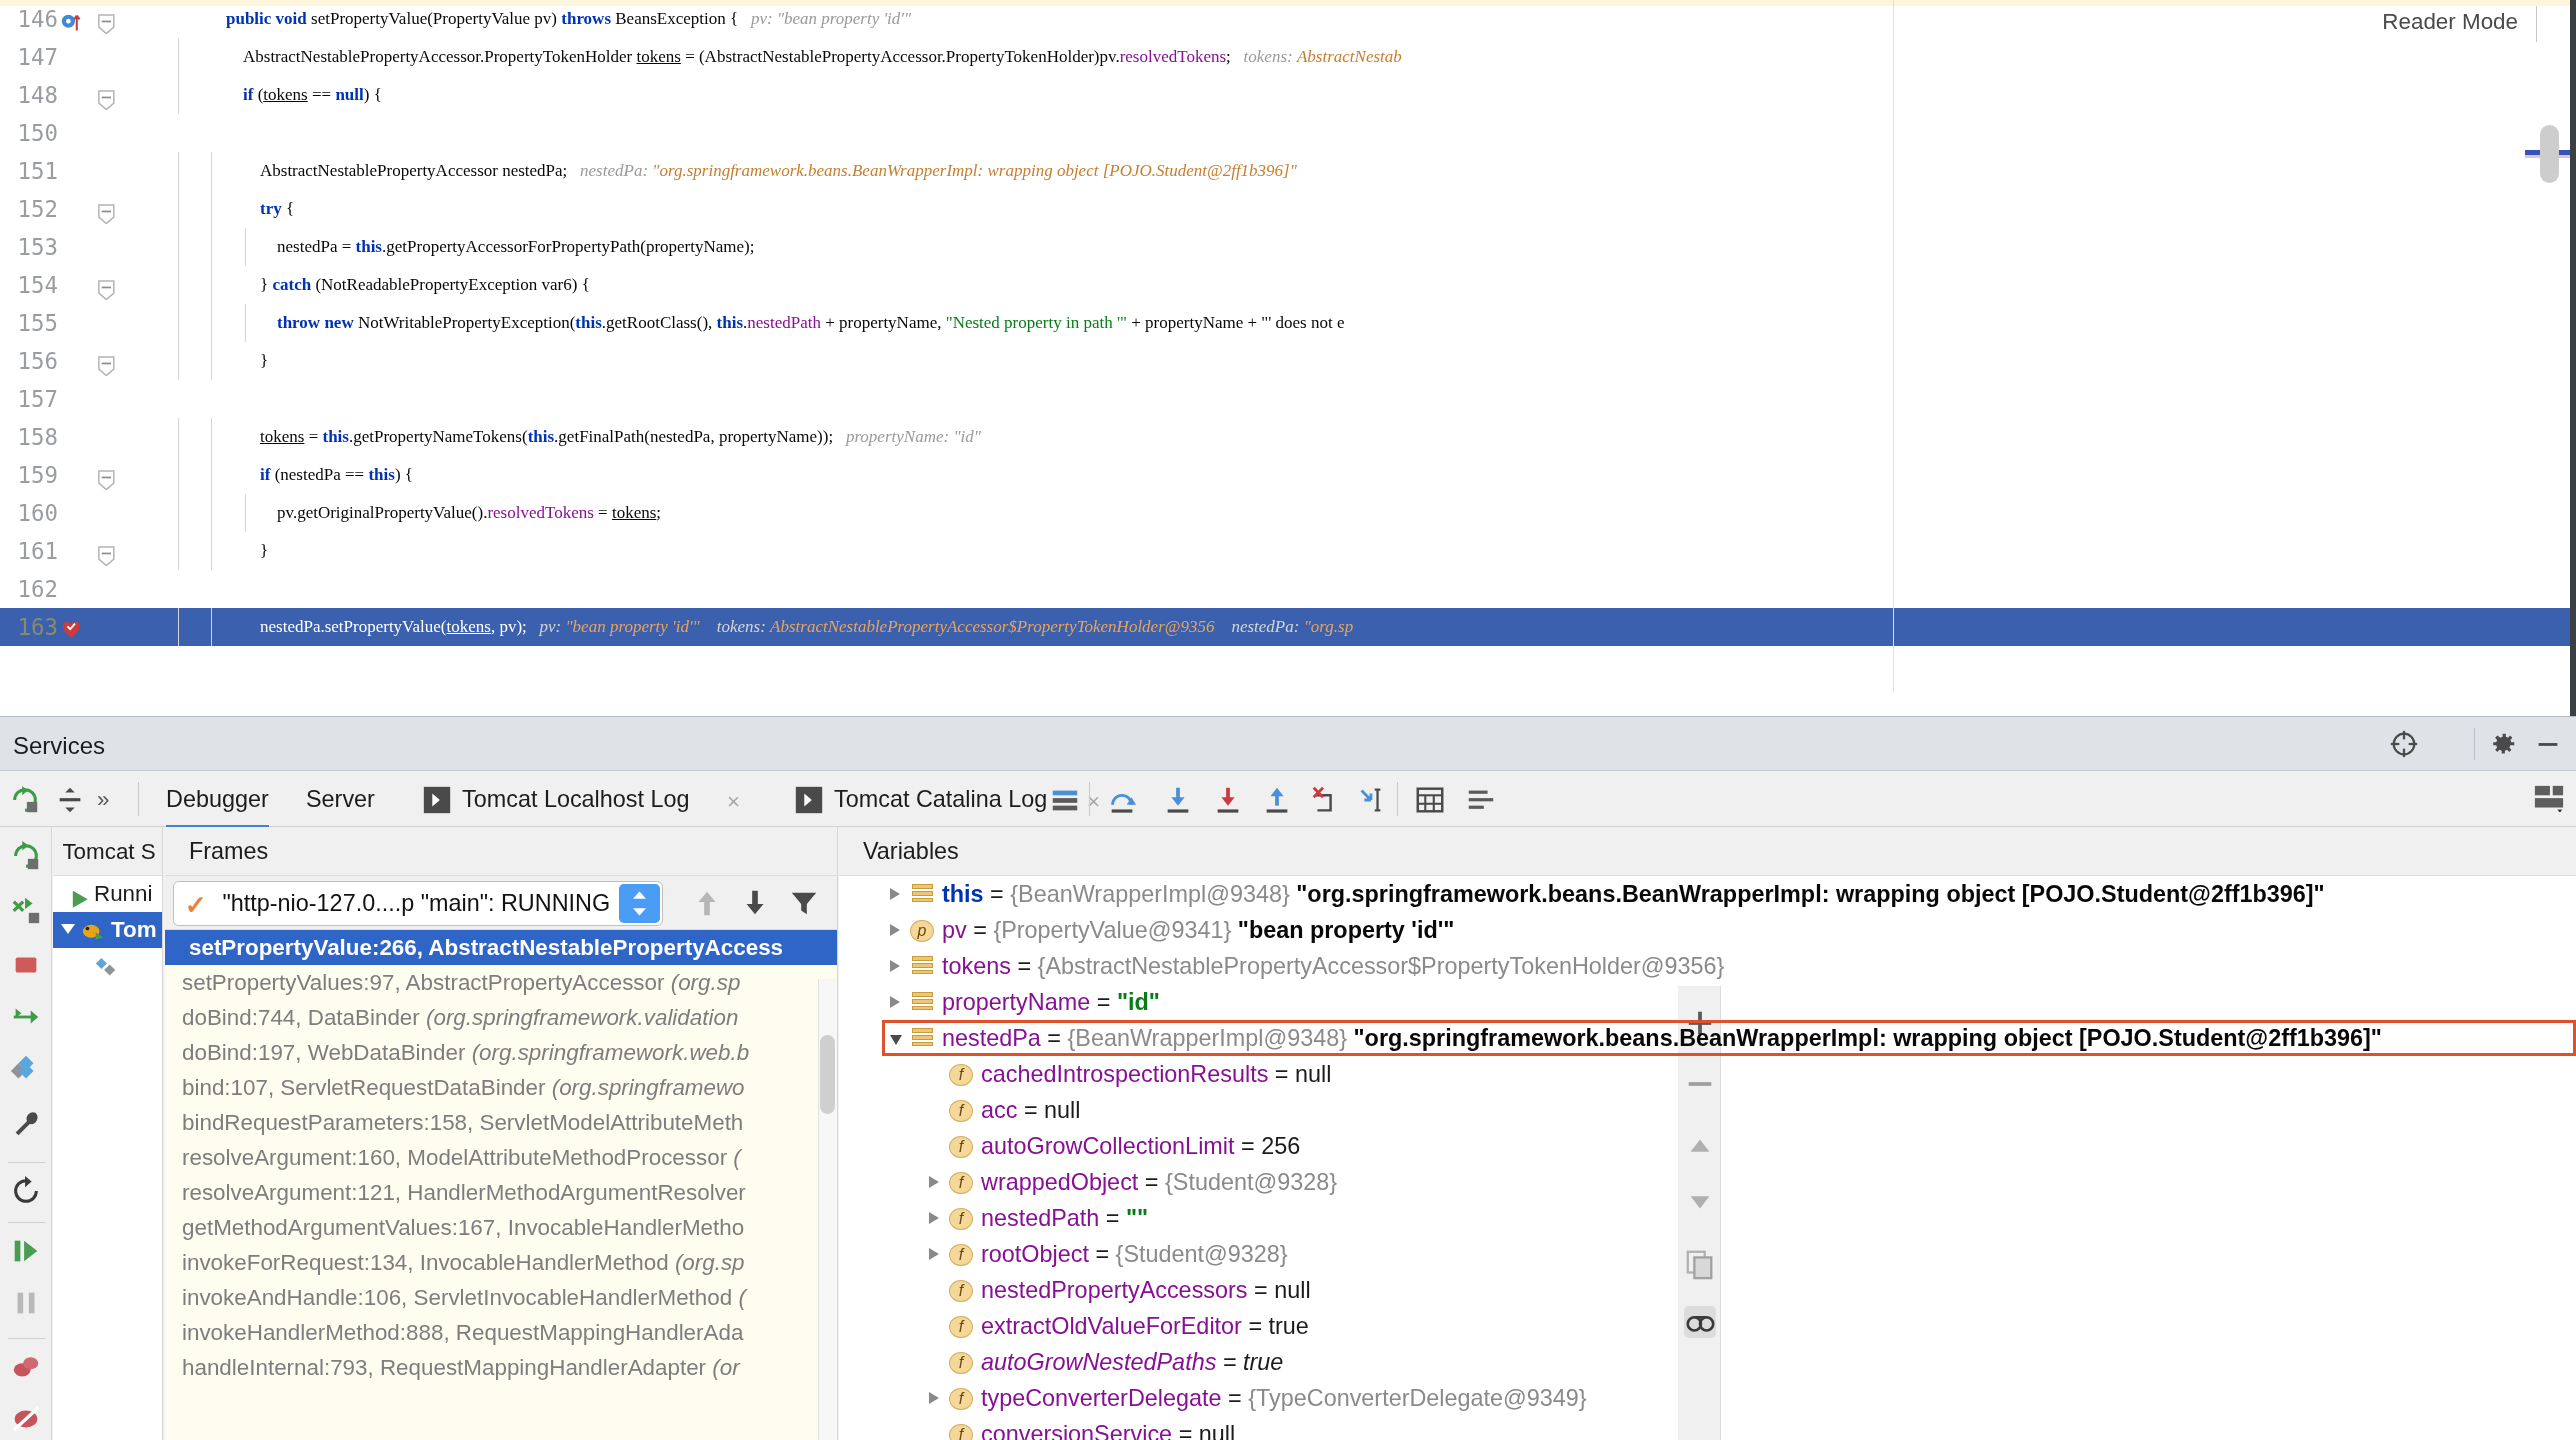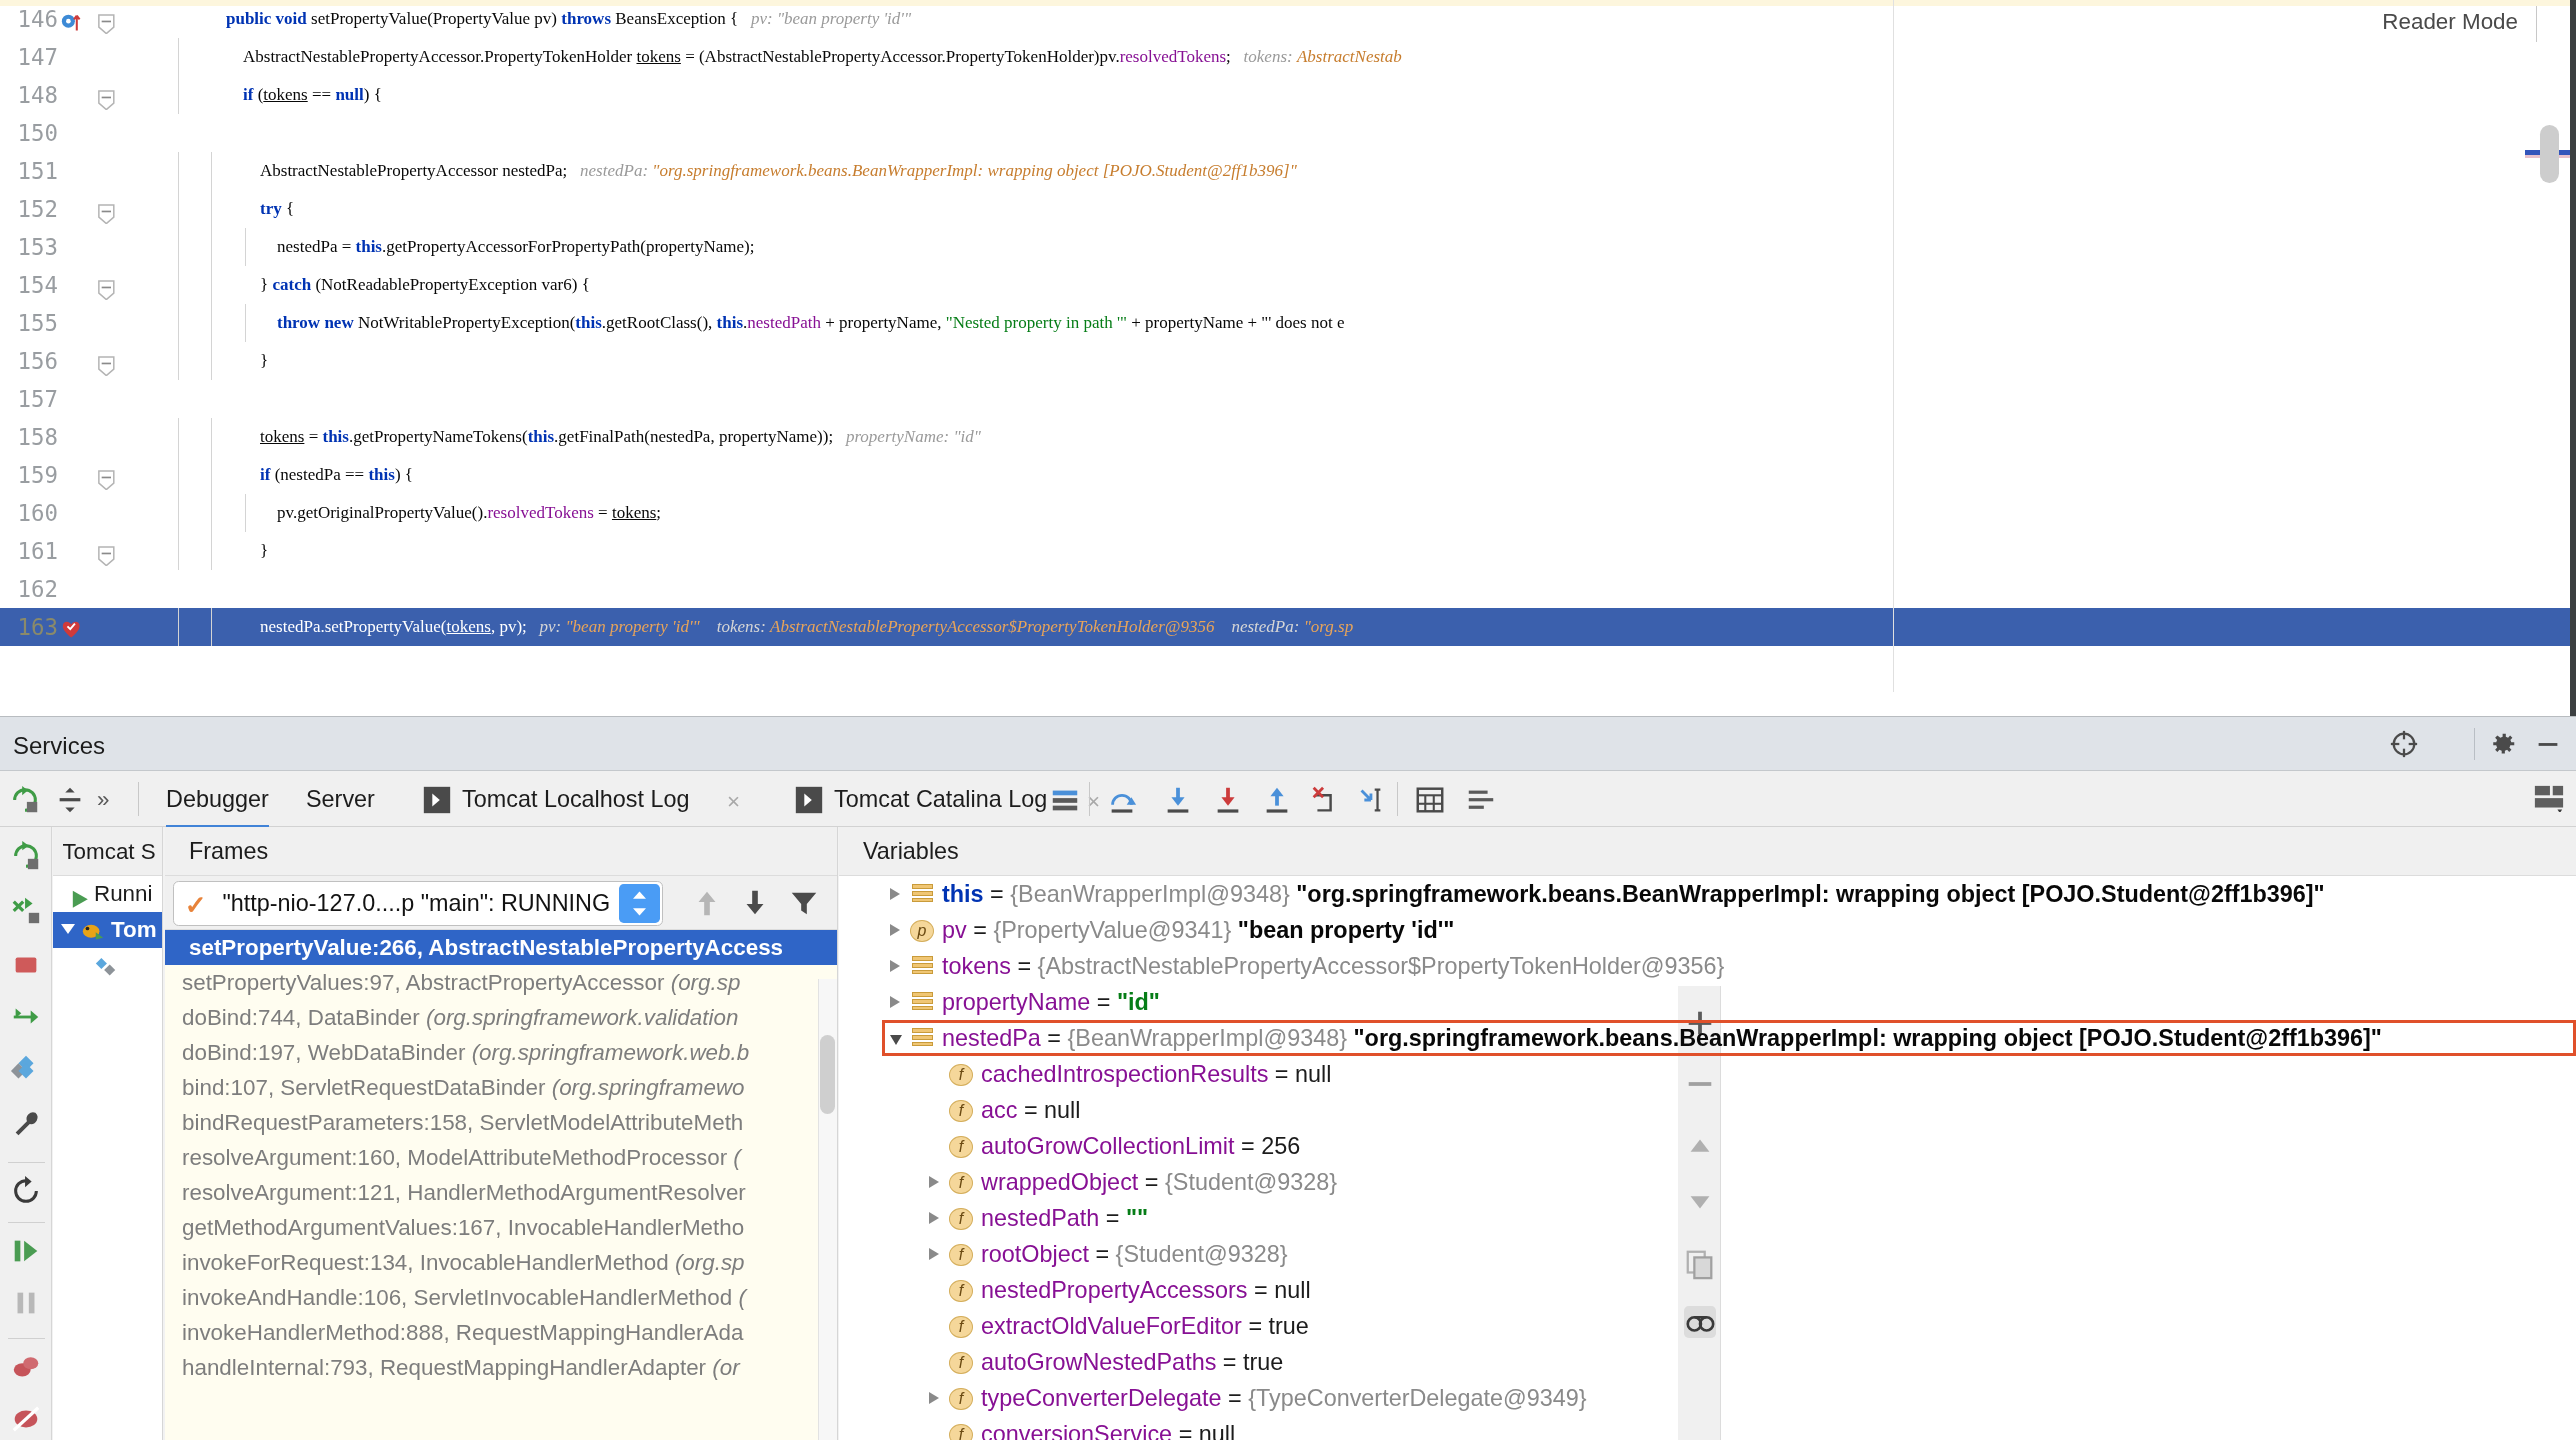--- a/index.html
+++ b/index.html
@@ -545,21 +545,21 @@
         <div class="var-row">
           <span class="vicon-f" style="left:67px;">f</span>
           <span style="position:absolute;left:99px;top:0;"><span class="vname">nestedPropertyAccessors</span> <span class="vplain">=</span> <span class="vplain">null</span></span>
         </div>
         <div class="var-row">
           <span class="vicon-f" style="left:67px;">f</span>
           <span style="position:absolute;left:99px;top:0;"><span class="vname">extractOldValueForEditor</span> <span class="vplain">=</span> <span class="vplain">true</span></span>
         </div>
         <div class="var-row">
           <span class="vicon-f" style="left:67px;">f</span>
-          <span style="position:absolute;left:99px;top:0;"><span class="vname">autoGrowNestedPaths</span> <span class="vplain">=</span> <span class="vplain">true</span></span>
+          <span style="position:absolute;left:99px;top:0;font-style:italic;"><span class="vname">autoGrowNestedPaths</span> <span class="vplain">=</span> <span class="vplain">true</span></span>
         </div>
         <div class="var-row">
           <span class="arrow right" style="left:47px;"></span>
           <span class="vicon-f" style="left:67px;">f</span>
           <span style="position:absolute;left:99px;top:0;"><span class="vname">typeConverterDelegate</span> <span class="vplain">=</span> <span class="vtype">{TypeConverterDelegate@9349}</span></span>
         </div>
         <div class="var-row">
           <span class="vicon-f" style="left:67px;">f</span>
           <span style="position:absolute;left:99px;top:0;"><span class="vname">conversionService</span> <span class="vplain">=</span> <span class="vplain">null</span></span>
         </div>

